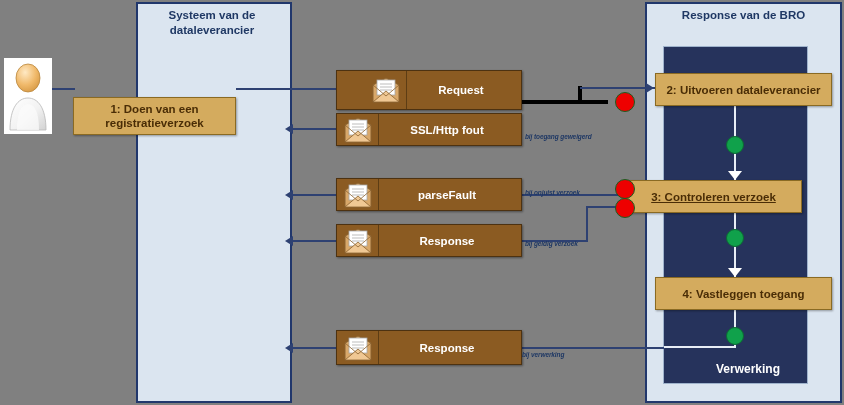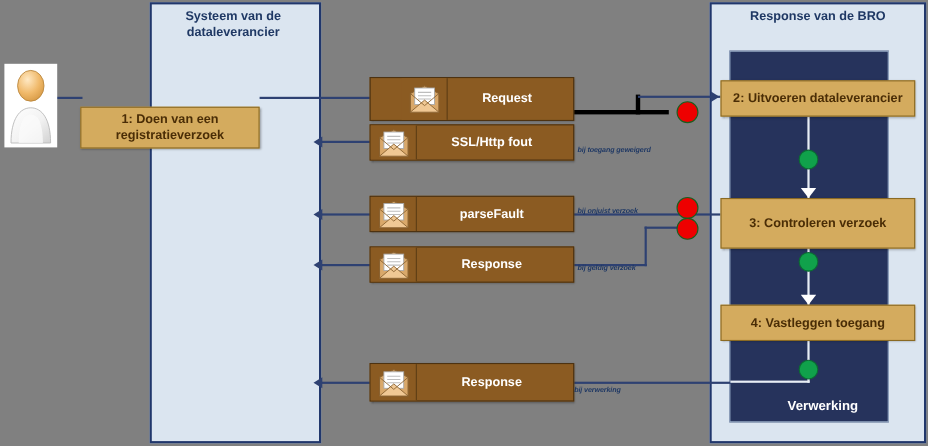--- a/index.html
+++ b/index.html
@@ -57,21 +57,21 @@
     display:flex;align-items:center;justify-content:center;
     color:#4a2d06;
     font-size:11.5px;
     font-weight:bold;
     text-align:center;
     box-shadow:1px 1px 2px rgba(0,0,0,.35);
     z-index:6;
   }
   #box1{left:73px;top:70px;width:163px;height:38px;line-height:14px;margin-top:27px;}
   #box2{left:655px;top:73px;width:177px;height:33px;}
-  #box3{left:655px;top:180px;width:177px;height:46px;}
+  #box3{left:625px;top:180px;width:177px;height:33px;text-decoration:underline;}
   #box4{left:655px;top:277px;width:177px;height:33px;}
 
   
   .msg-box{
     position:absolute;
     background:#8b5b22;
     border:1px solid #4d3211;
     box-sizing:border-box;
     display:flex;align-items:center;
     box-shadow:1px 1px 2px rgba(0,0,0,.4);

